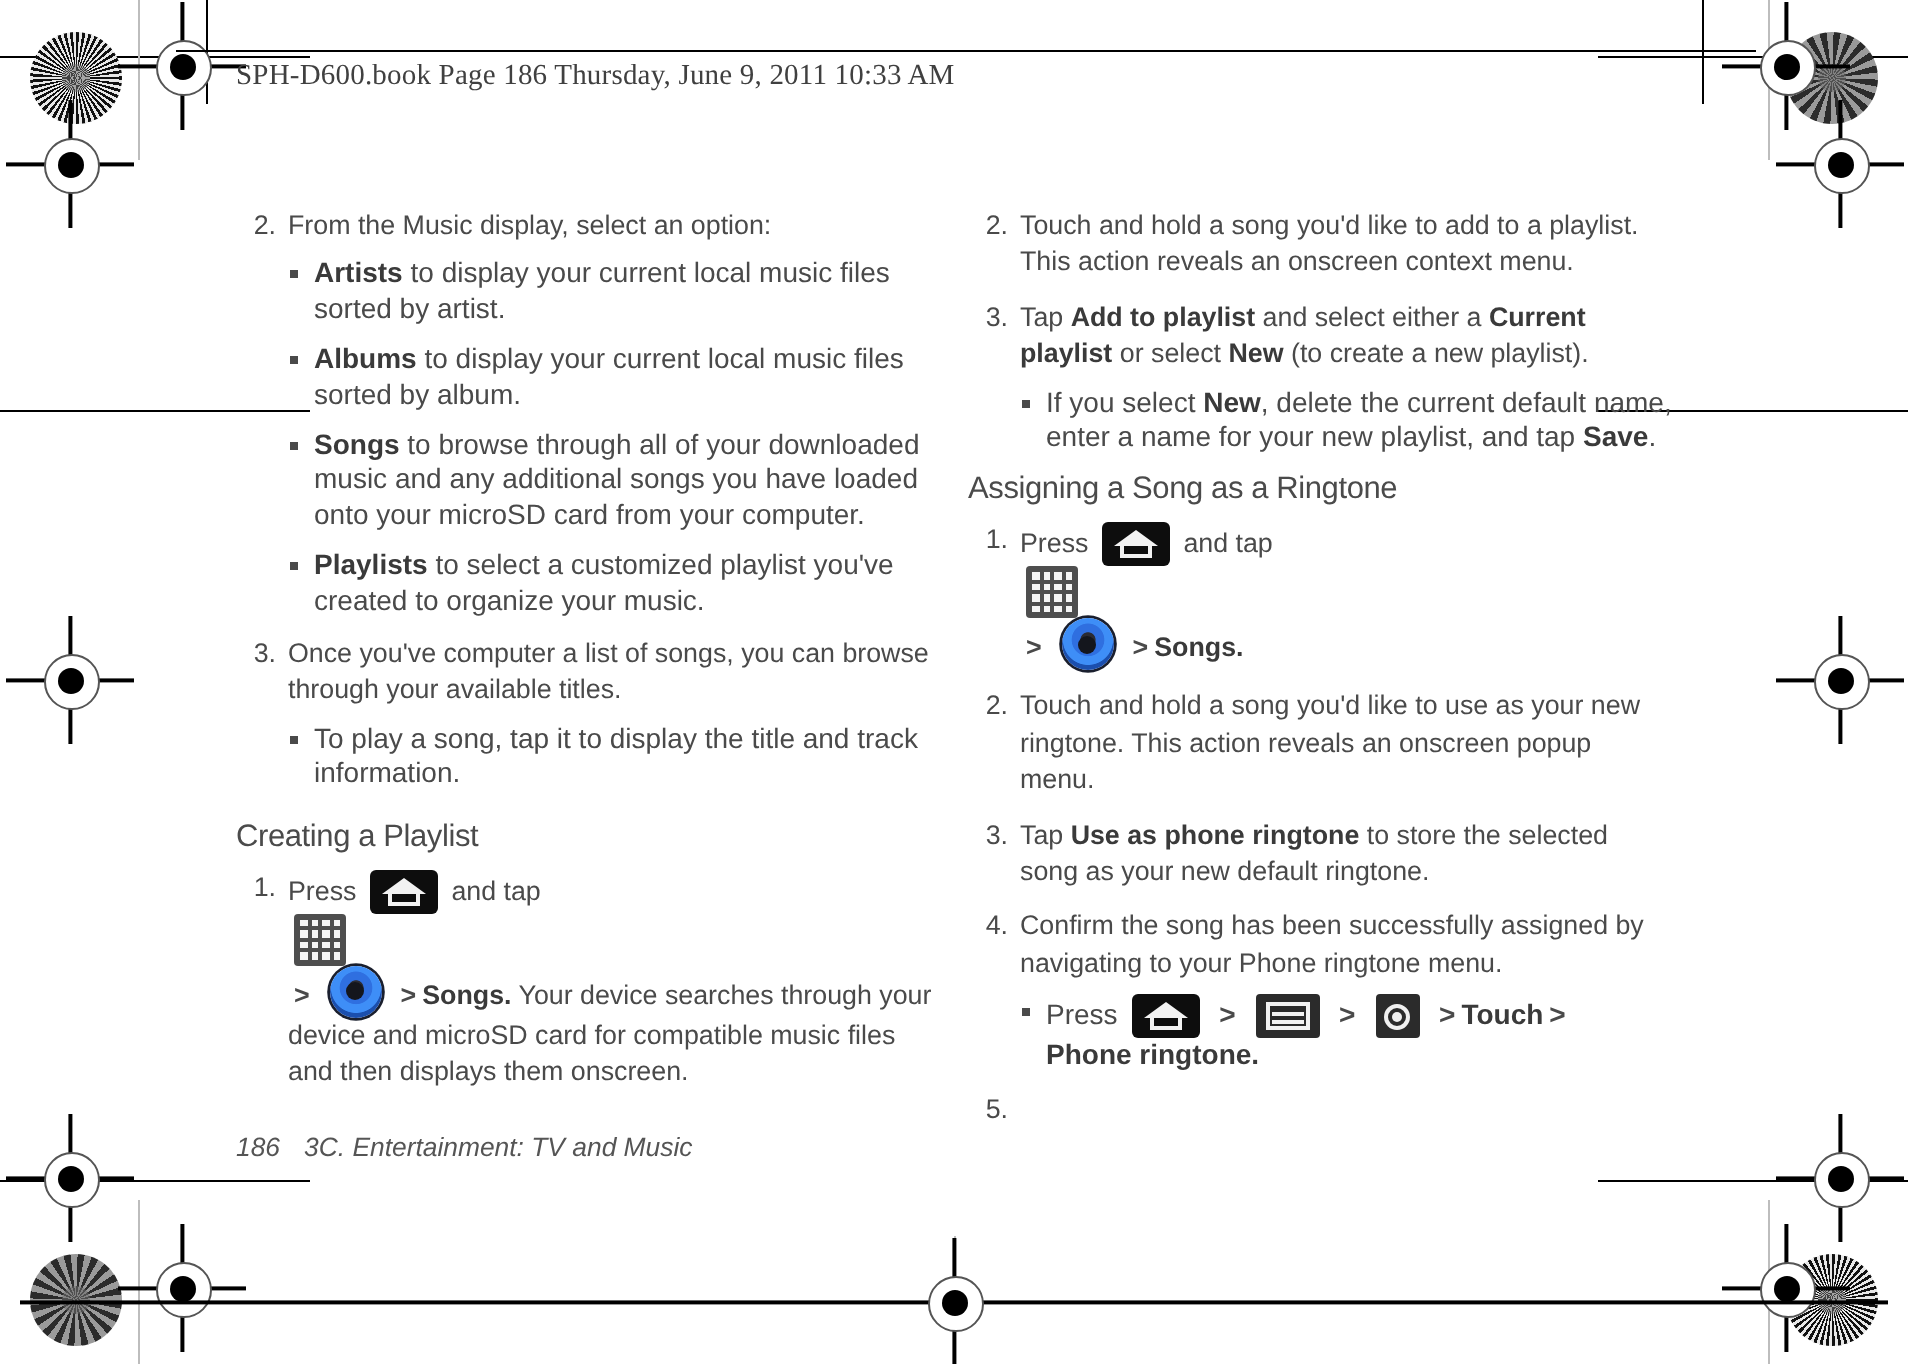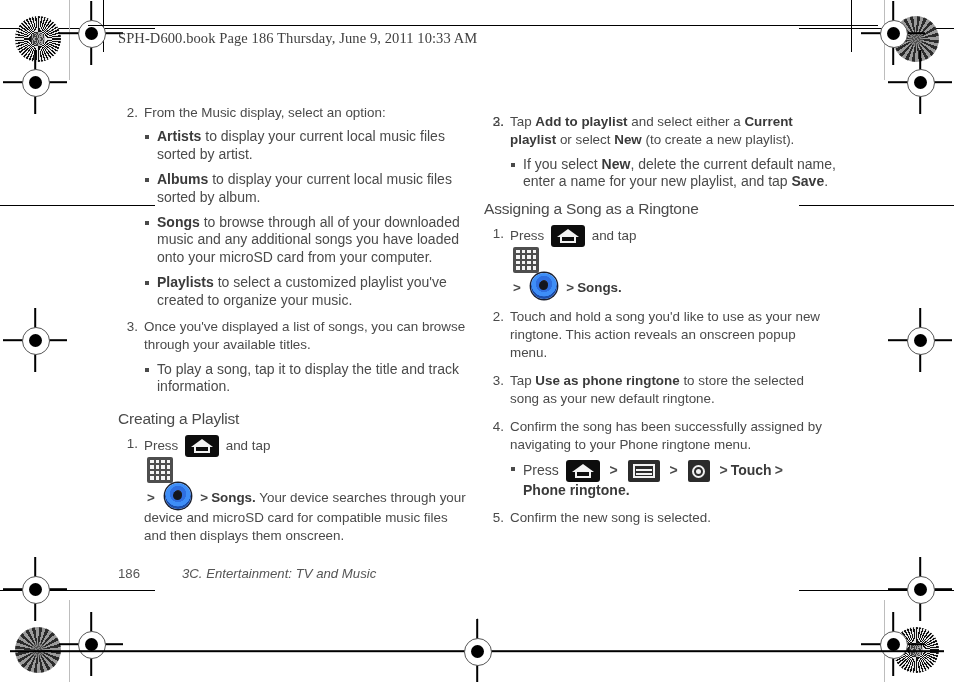--- a/index.html
+++ b/index.html
@@ -110,21 +110,21 @@
   .ic-menu .ln2{top:13px;}
 
   .ic-settings{width:22px;height:22px;background:#2b2b2b;border-radius:2px;}
   .ic-settings .ring{position:absolute;left:50%;top:50%;width:13px;height:13px;
     margin:-6.5px 0 0 -6.5px;border:2px solid #f0f0f0;border-radius:50%;box-sizing:border-box;}
   .ic-settings .pip{position:absolute;left:50%;top:50%;width:5px;height:5px;
     margin:-2.5px 0 0 -2.5px;border-radius:50%;background:#f0f0f0;}
 
   
   .footer{position:absolute;left:118px;top:566px;font-size:13.2px;color:#555;}
-  .footer .pg{margin-right:42px;}
+  .footer .pg{font-style:italic;margin-right:12px;}
   .footer .ttl{font-style:italic;margin-top:37px;}
 </style>
 </head>
 <body>
 
 <div class="page">
 
   <div class="trimline hz" style="left:0;top:28px;width:155px;"></div>
   <div class="trimline vt" style="left:103px;top:0;height:52px;"></div>
   <div class="trimline hz" style="left:0;top:205px;width:155px;"></div>
@@ -236,21 +236,21 @@
             <b>Songs</b><span> to browse through all of your downloaded music and any additional songs you have loaded onto your microSD card from your computer.</span>
           </li>
           <li>
             <b>Playlists</b><span> to select a customized playlist you've created to organize your music.</span>
           </li>
         </ul>
       </li>
 
       <li>
         <span class="num">3.</span>
-        <span>Once you've displayed a list of songs, you can browse through your available titles.</span>
+        <span>Once you've computer a list of songs, you can browse through your available titles.</span>
         <ul class="subs">
           <li>
             <span>To play a song, tap it to display the title and track information.</span>
           </li>
         </ul>
       </li>
     </ol>
 
     <h2 class="section">Creating a Playlist</h2>
 
@@ -283,20 +283,21 @@
         <span class="gt">&gt;</span><b>Songs.</b><span> Your device searches through your device and microSD card for compatible music files and then displays them onscreen.</span>
       </li>
     </ol>
   </div>
 
   <div class="col col-right">
     <ol class="steps">
 
       <li>
         <span class="num">2.</span>
+        <span>Touch and hold a song you'd like to add to a playlist. This action reveals an onscreen context menu.</span>
       </li>
 
       <li>
         <span class="num">3.</span>
         <span>Tap </span><b>Add to playlist</b><span> and select either a </span><b>Current playlist</b><span> or select </span><b>New</b><span> (to create a new playlist).</span>
         <ul class="subs">
           <li>
             <span>If you select </span><b>New</b><span>, delete the current default name, enter a name for your new playlist, and tap </span><b>Save</b><span>.</span>
           </li>
         </ul>
@@ -356,21 +357,20 @@
             <span class="gt">&gt;</span>
             <span class="ic ic-settings"><span class="ring"></span><span class="pip"></span></span>
             <span class="gt">&gt;</span><b>Touch</b><span class="gt">&gt;</span><br>
             <b>Phone ringtone.</b>
           </li>
         </ul>
       </li>
 
       <li>
         <span class="num">5.</span>
-        <span>Confirm the new song is selected.</span>
       </li>
     </ol>
   </div>
 
   <div class="footer">
     <span class="pg">186</span><span class="ttl">3C. Entertainment: TV and Music</span>
   </div>
 
 </div>
 

